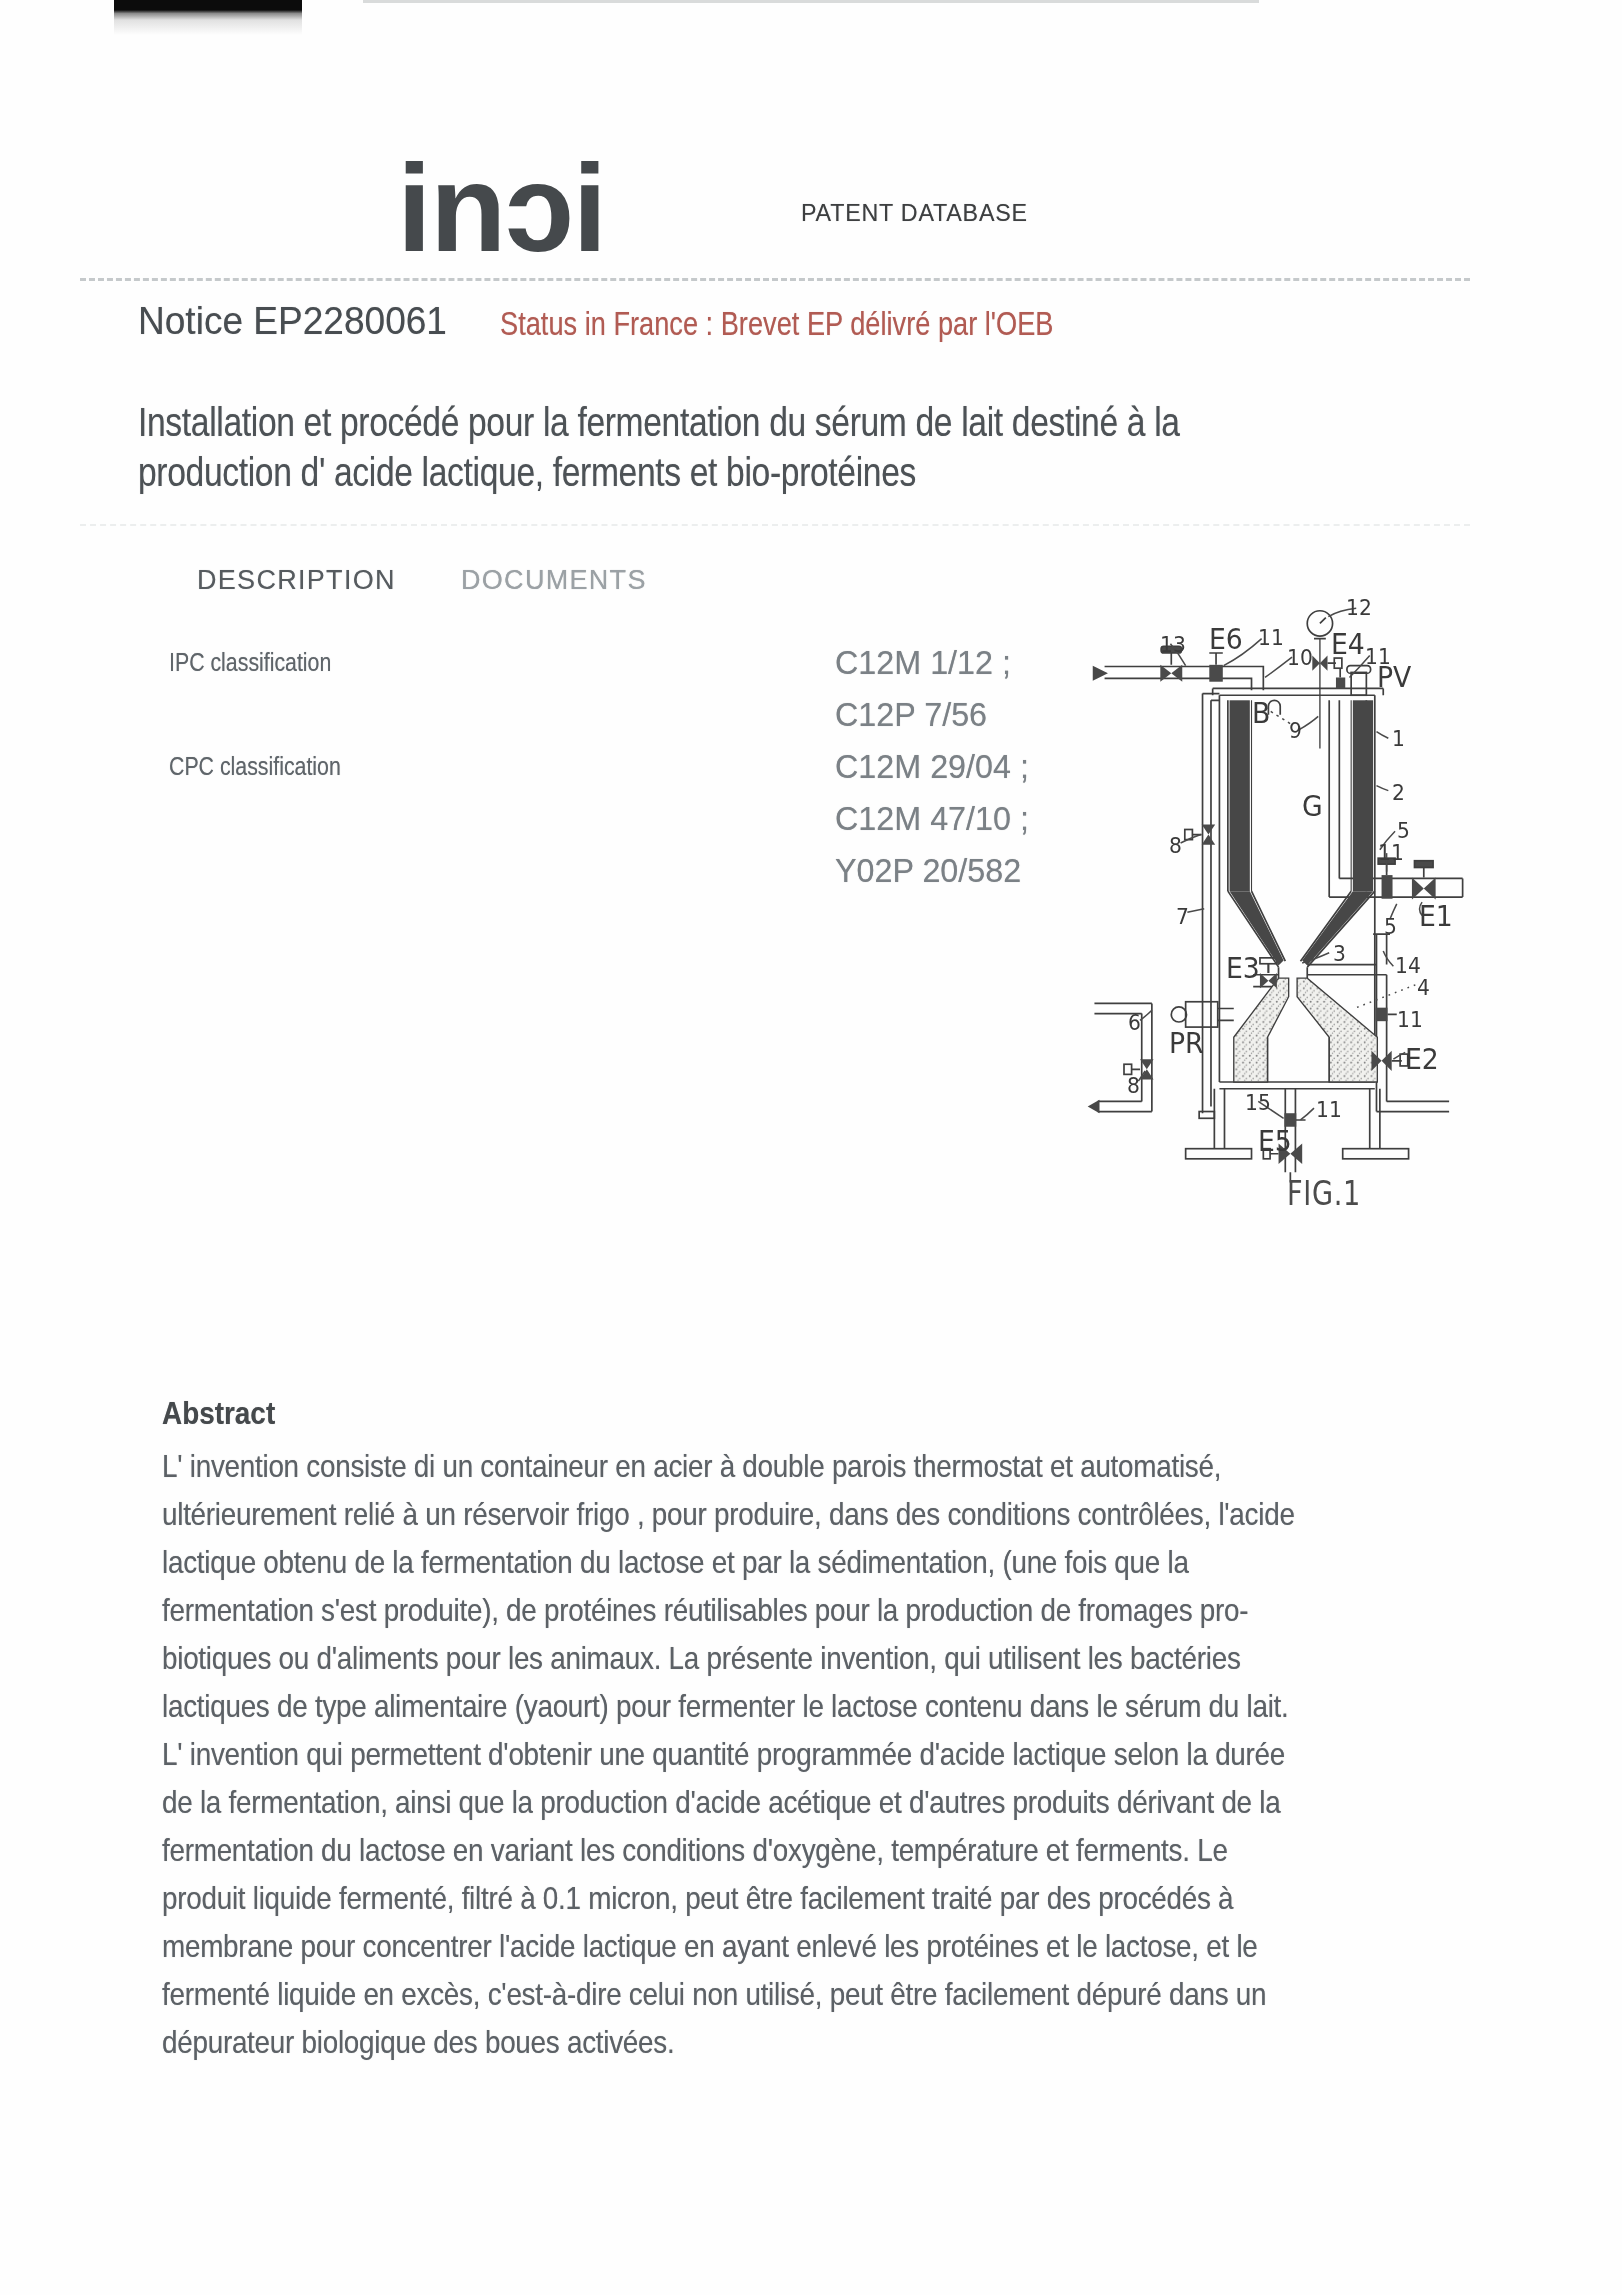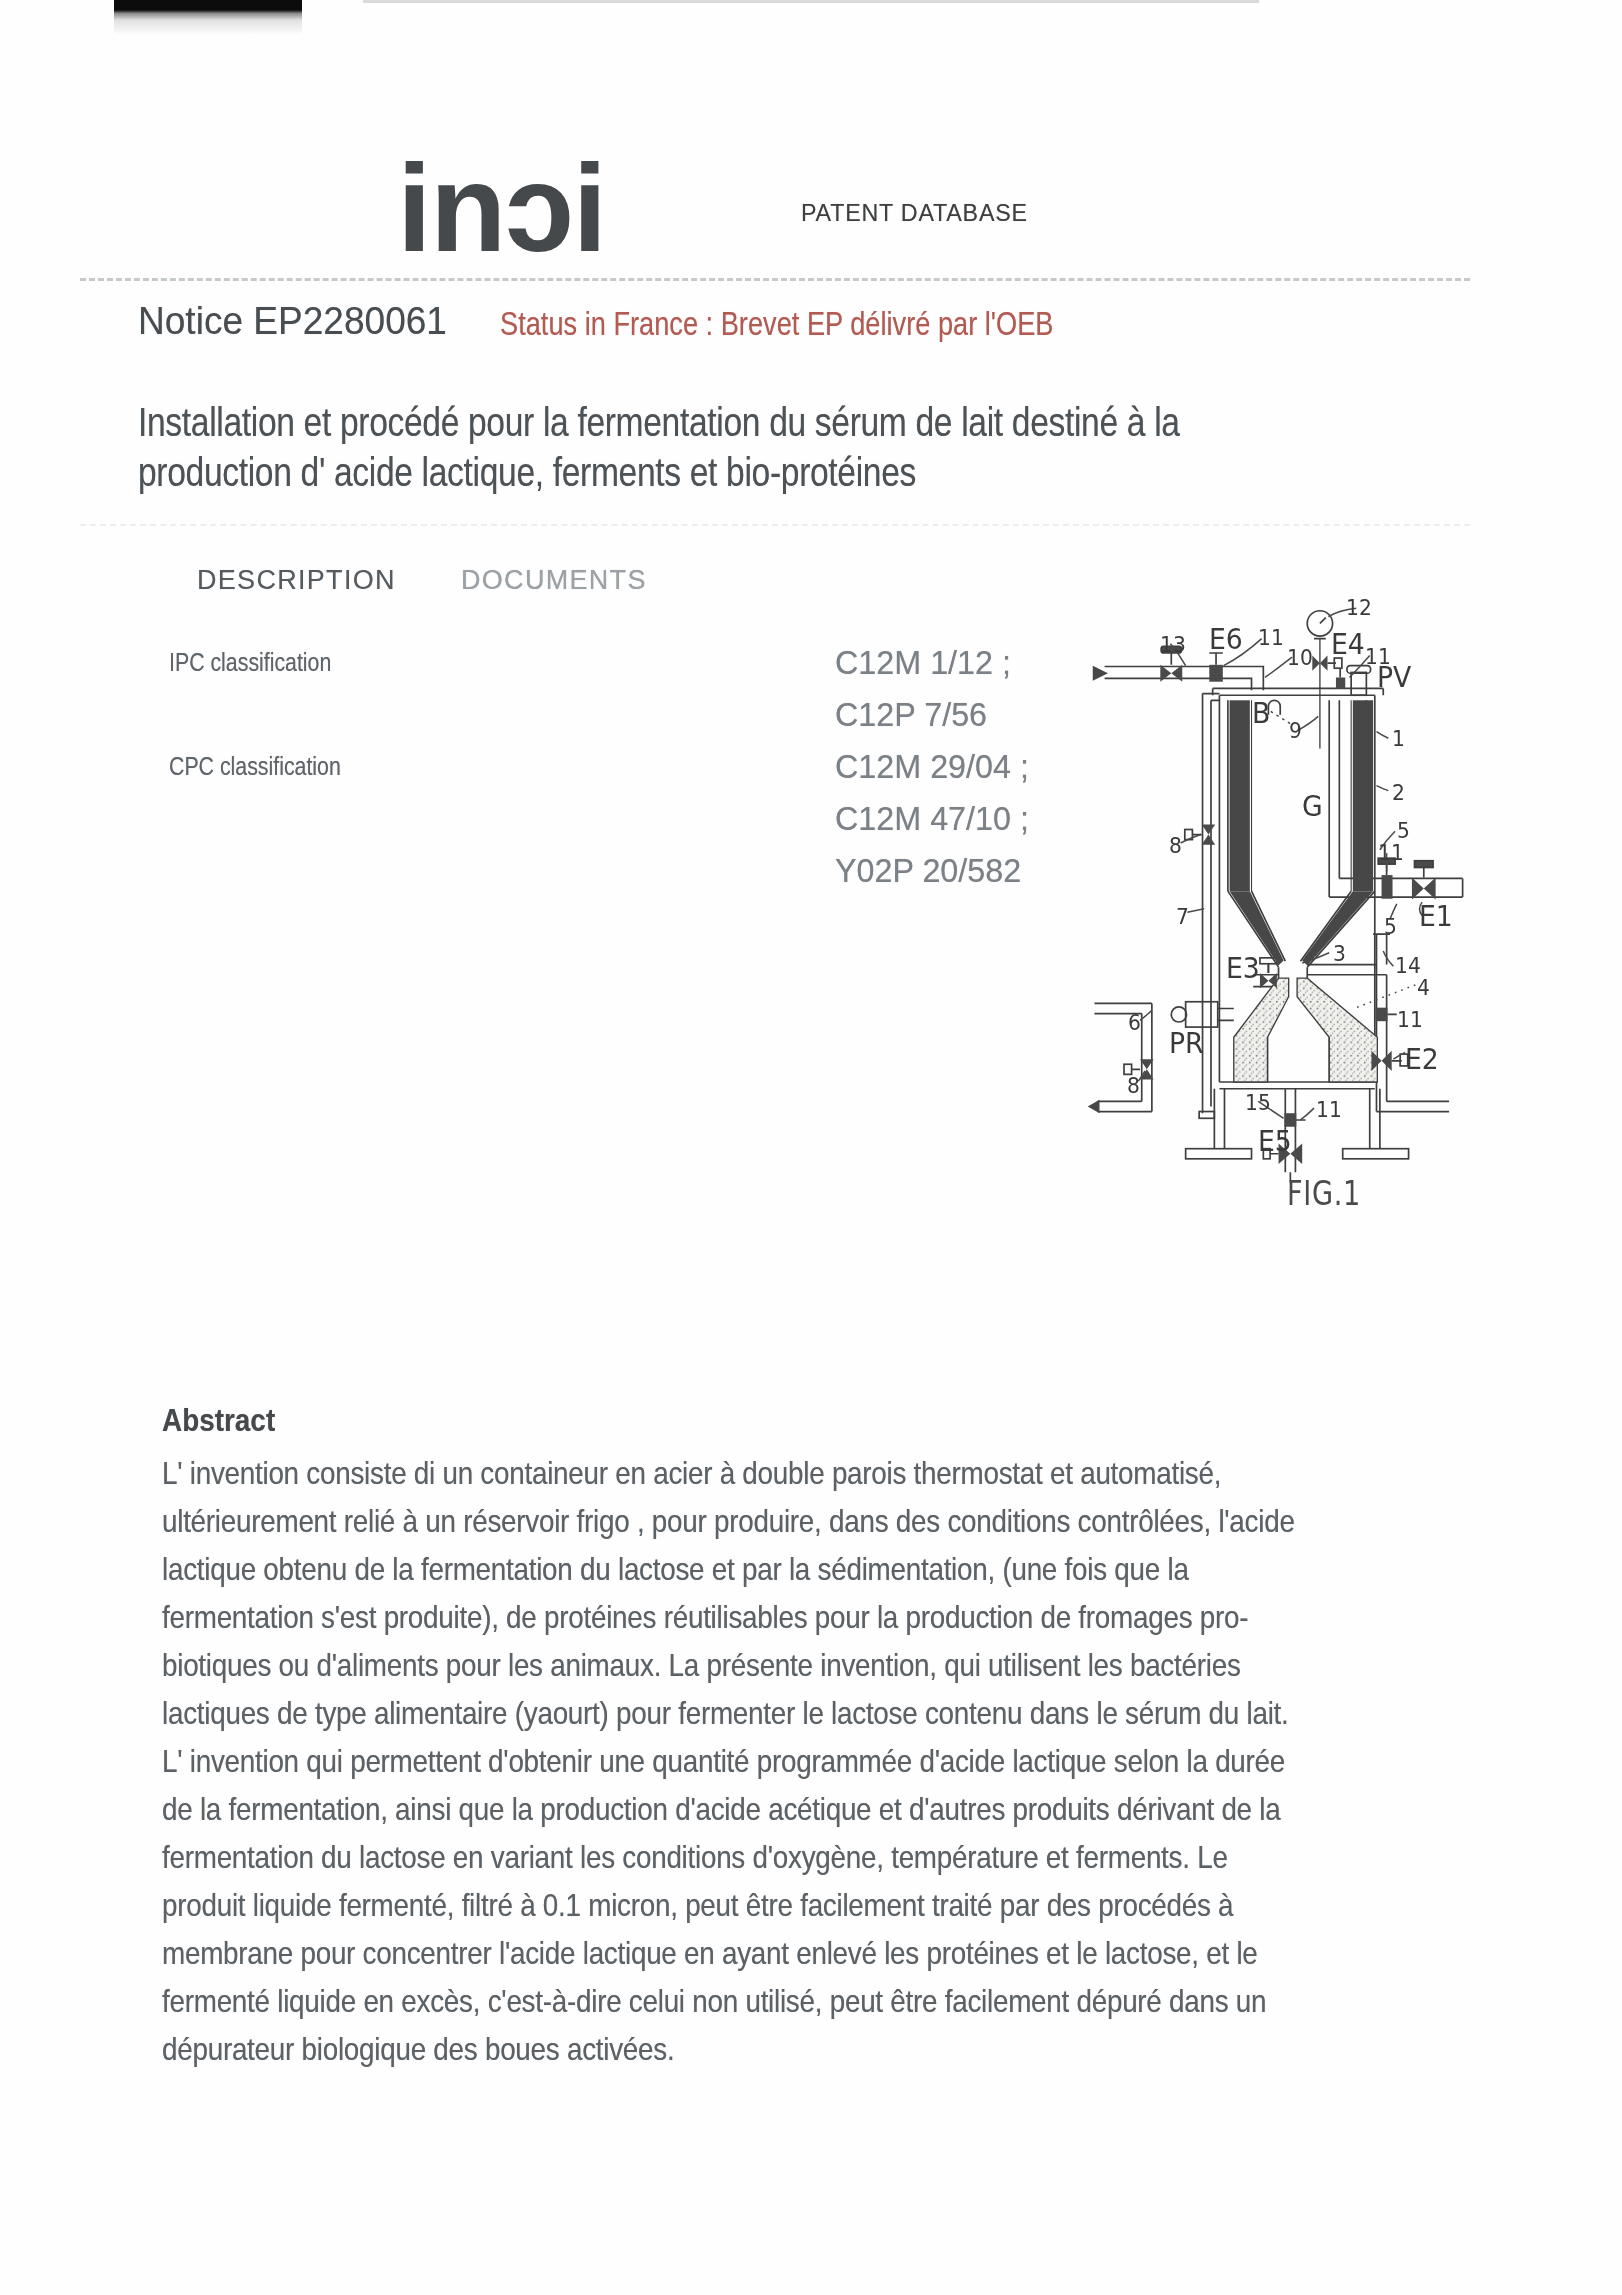--- a/index.html
+++ b/index.html
@@ -48,21 +48,21 @@
   
   .figure{left:1086px;top:581px;width:418px;height:638px;}
   .figure svg{position:absolute;left:0;top:0;}
   .fig-label{position:absolute;font-family:"DejaVu Sans",sans-serif;font-size:22px;
     color:#3a3a3a;white-space:nowrap;transform:scaleX(.92);transform-origin:left top;}
   .fig-label.big{font-size:29px;}
   .fig-caption{position:absolute;left:201px;top:592px;font-family:"DejaVu Sans",sans-serif;
     font-size:34px;color:#4b4b4b;letter-spacing:0.8px;transform:scaleX(.8);transform-origin:left top;}
 
   
-  .abstract{left:162px;top:1395px;width:1268px;margin-top:7px;}
+  .abstract{left:162px;top:1395px;width:1268px;}
   .abstract-heading{font-size:31px;font-weight:bold;color:#45494c;line-height:37px;
     margin-bottom:10px;transform:scaleX(.9);transform-origin:left top;}
   .abstract-line{font-size:32px;color:#5c6166;line-height:48px;white-space:nowrap;
     transform:scaleX(.87);transform-origin:left top;letter-spacing:-0.3px;}
 </style>
 </head>
 <body>
 
 <div class="abs scan-bar"></div>
 <div class="abs scan-topline"></div>

